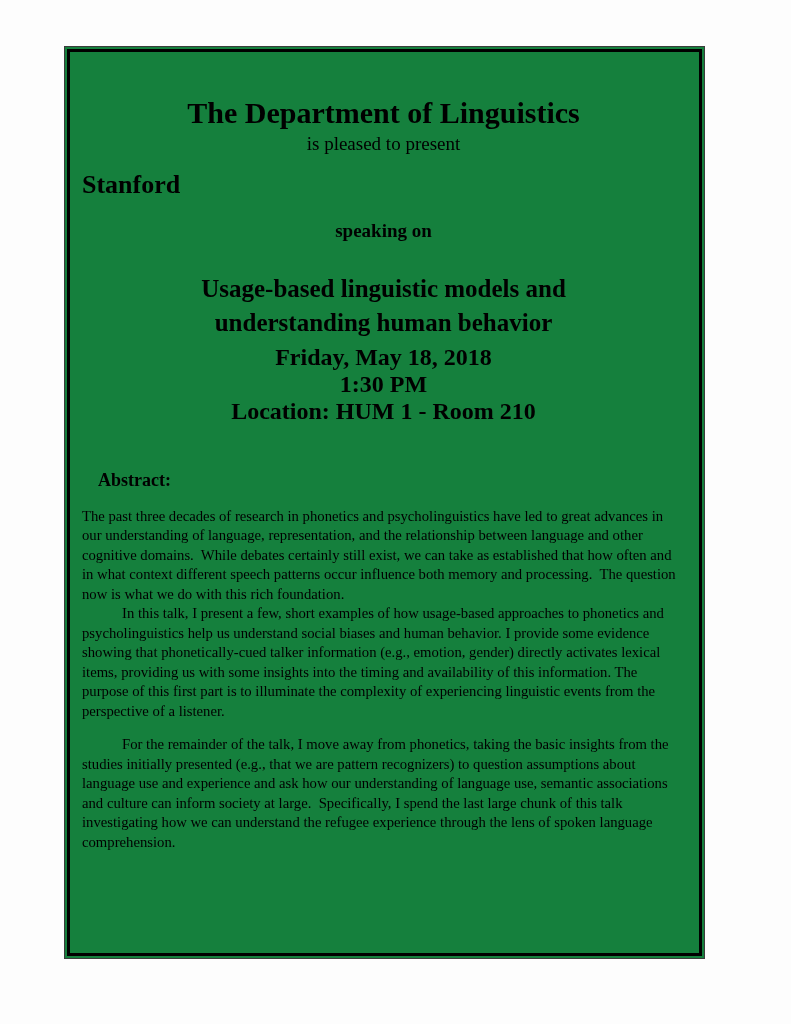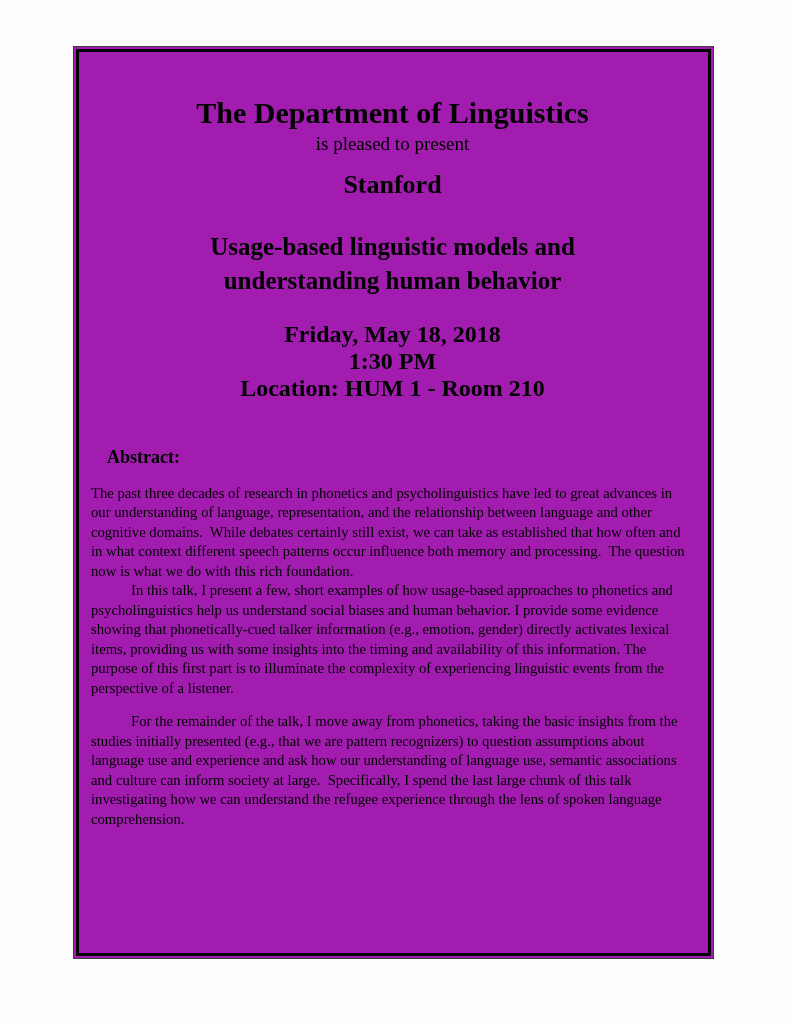--- a/index.html
+++ b/index.html
@@ -14,28 +14,28 @@
   }
   .page {
     position: absolute;
     left: 0; top: 0;
     width: 791px;
     height: 1024px;
     background: #fdfdfd;
   }
   .border-outer {
     position: absolute;
-    left: 73px;
+    left: 64px;
     top: 46px;
     width: 641px;
     height: 913px;
     box-sizing: border-box;
     border: 1px solid #3c3c3c;
     padding: 2px;
-    background: #a21caf;
+    background: #15803d;
   }
   .border-inner {
     box-sizing: border-box;
     width: 100%;
     height: 100%;
     border: 3px solid #000000;
   }
   .content {
     box-sizing: border-box;
     padding: 0 14px 0 12px;
@@ -58,21 +58,20 @@
     font-size: 46px;
     font-weight: bold;
     font-style: italic;
     text-align: center;
     line-height: 1.15;
     margin: 22px 0 0 0;
   }
   .affiliation {
     font-size: 26px;
     font-weight: bold;
-    text-align: center;
     line-height: 1.15;
     margin-top: 16px;
   }
   .speaking-on {
     font-size: 19px;
     font-weight: bold;
     text-align: center;
     line-height: 1.15;
     margin-top: 20px;
   }
@@ -81,21 +80,21 @@
     font-weight: bold;
     text-align: center;
     line-height: 1.36;
     margin-top: 30px;
   }
   .when-where {
     font-size: 24px;
     font-weight: bold;
     text-align: center;
     line-height: 1.12;
-    margin-top: 23px;
+    margin-top: 4px;
   }
   .abstract {
     margin-top: 44px;
     text-align: left;
   }
   .abstract-heading {
     font-size: 18px;
     font-weight: bold;
     line-height: 22px;
     margin: 16px;
@@ -117,20 +116,21 @@
     <div class="border-inner">
       <div class="content">
 
         <h1 class="dept">The Department of Linguistics</h1>
 
         <div class="presents">is pleased to present</div>
 
 
         <div class="affiliation">Stanford</div>
 
+        <div class="speaking-on">speaking on</div>
 
         <div class="talk-title">
           <div>Usage-based linguistic models and</div>
           <div>understanding human behavior</div>
         </div>
 
         <div class="when-where">
           <div>Friday, May 18, 2018</div>
           <div>1:30 PM</div>
           <div>Location: HUM 1 - Room 210</div>

